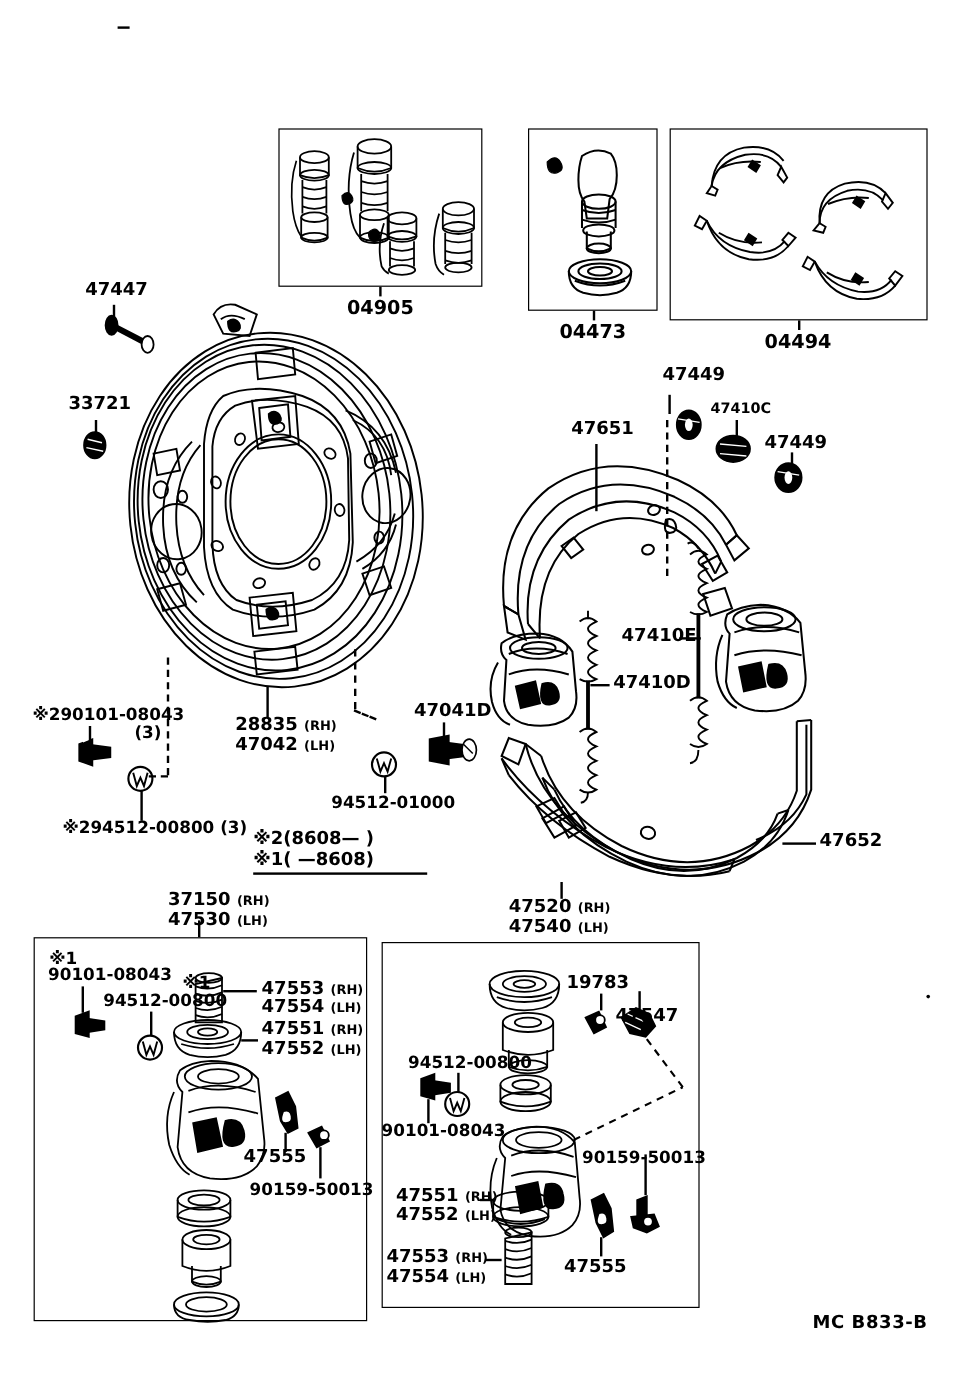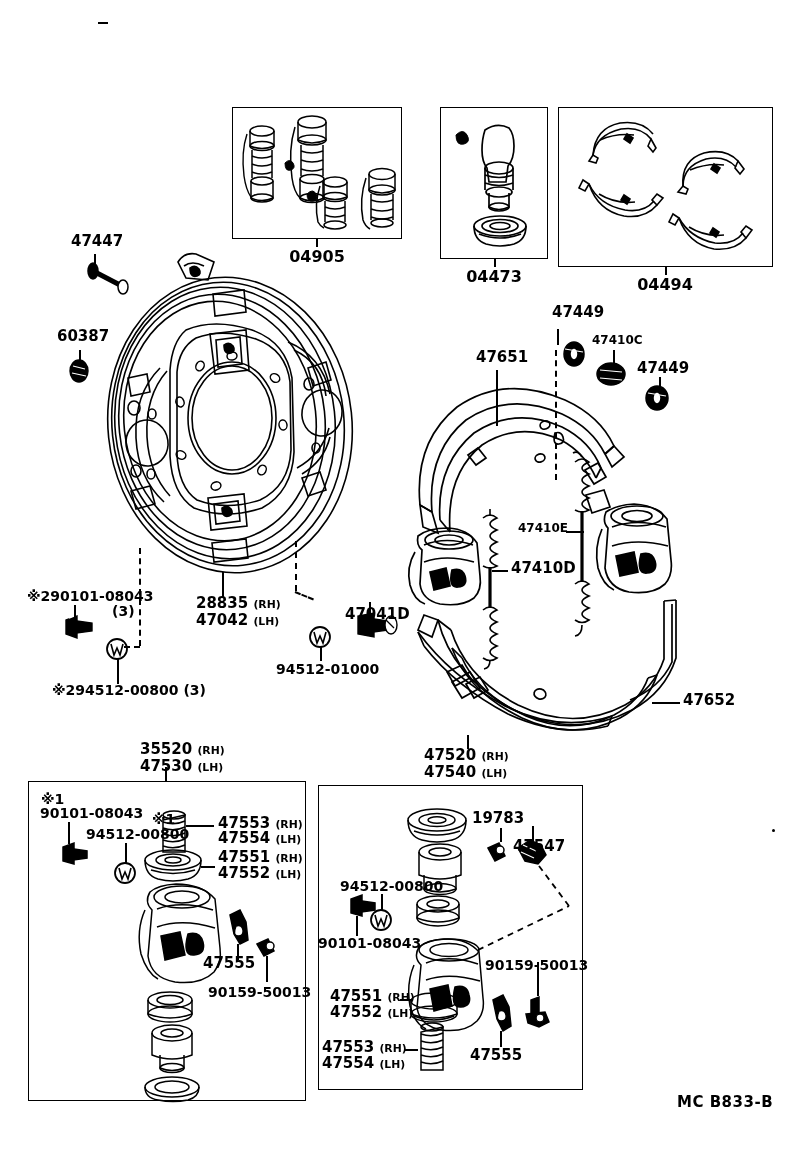--- a/index.html
+++ b/index.html
@@ -218,21 +218,21 @@
   <div class="leader lead-v" style="left:94px;top:254px;height:14px;"></div>
   <div class="lbl" style="left:71px;top:234px;font-size:15px;text-align:center;">47447</div>
 
   <svg width="800" height="1152">
     <g stroke="#000" stroke-width="1.4">
       <ellipse cx="79" cy="371" rx="9" ry="11" fill="#000"></ellipse>
       <path d="M73 366 L85 369 M72 373 L86 376" stroke="#fff" stroke-width="1.2"></path>
     </g>
   </svg>
   <div class="leader lead-v" style="left:79px;top:350px;height:12px;"></div>
-  <div class="lbl" style="left:57px;top:329px;font-size:15px;">60387</div>
+  <div class="lbl" style="left:57px;top:329px;font-size:15px;">33721</div>
 
   <div class="dash-v" style="left:139px;top:548px;height:98px;"></div>
   <div class="dash-h" style="left:124px;top:646px;width:16px;"></div>
   <div class="leader lead-v" style="left:222px;top:572px;height:26px;"></div>
   <div class="dash-v" style="left:295px;top:541px;height:50px;"></div>
   <div class="dash-h" style="left:295px;top:591px;width:20px;transform:rotate(22deg);transform-origin:left center;"></div>
 
   <svg width="800" height="1152">
     <g stroke="#000" stroke-width="1.4" fill="#000">
       <path d="M66 620 L66 634 L77 638 L77 616 Z"></path>
@@ -278,22 +278,30 @@
 
   <svg width="800" height="1152">
     <g stroke="#000" stroke-width="1.4">
       <path d="M358 616 L358 634 L374 637 L374 613 Z" fill="#000"></path>
       <path d="M374 619 L389 621 L389 630 L374 632 Z" fill="#000"></path>
       <ellipse cx="391" cy="625" rx="6" ry="9" fill="#fff"></ellipse>
       <path d="M386 620 L394 628" stroke-width="1.2"></path>
     </g>
   </svg>
   <div class="leader lead-v" style="left:369px;top:602px;height:14px;"></div>
-  <div class="lbl" style="left:345px;top:607px;font-size:15px;">47041D</div>
-
+  <div class="lbl" style="left:345px;top:585px;font-size:15px;">47041D</div>
+
+  <div class="note-box" style="left:211px;top:689px;width:145px;font-size:15px;">
+    <div class="nline">
+      <span>※2</span><span>(8608—          )</span>
+    </div>
+    <div class="nline ul" style="padding-bottom:2px;">
+      <span>※1</span><span>(          —8608)</span>
+    </div>
+  </div>
 
   <svg width="800" height="1152">
     <g fill="none" stroke="#000" stroke-width="1.7">
 
       <path d="M420 505 Q414 442 457 407 Q505 374 565 400 Q600 416 614 446"></path>
       <path d="M432 512 Q427 452 466 420 Q509 391 562 414 Q592 428 605 454"></path>
       <path d="M420 505 L432 512 M614 446 L605 454"></path>
       <path d="M420 505 L423 527 L438 533 L432 512 Z"></path>
       <path d="M614 446 L624 457 L612 467 L605 454 Z"></path>
 
@@ -384,41 +392,41 @@
   <div class="leader lead-v" style="left:613px;top:350px;height:14px;"></div>
   <div class="lbl" style="left:592px;top:334px;font-size:12px;">47410C</div>
 
   <div class="leader lead-v" style="left:557px;top:329px;height:16px;"></div>
   <div class="lbl" style="left:552px;top:305px;font-size:15px;">47449</div>
 
   <div class="leader lead-v" style="left:659px;top:377px;height:12px;"></div>
   <div class="lbl" style="left:637px;top:361px;font-size:15px;">47449</div>
 
   <div class="leader lead-h" style="left:566px;top:531px;width:18px;"></div>
-  <div class="lbl" style="left:518px;top:522px;font-size:12px;">47410E</div>
+  <div class="lbl" style="left:518px;top:522px;font-size:15px;">47410E</div>
 
   <div class="leader lead-h" style="left:492px;top:570px;width:16px;"></div>
   <div class="lbl" style="left:511px;top:561px;font-size:15px;">47410D</div>
 
   <div class="leader lead-h" style="left:652px;top:702px;width:28px;"></div>
   <div class="lbl" style="left:683px;top:693px;font-size:15px;">47652</div>
 
   <div class="leader lead-v" style="left:467px;top:735px;height:14px;"></div>
   <div class="lbl" style="left:424px;top:748px;font-size:15px;">
     <span>47520</span>
     <span class="sm">(RH)</span>
   </div>
   <div class="lbl" style="left:424px;top:765px;font-size:15px;">
     <span>47540</span>
     <span class="sm">(LH)</span>
   </div>
 
   <div class="leader lead-v" style="left:165px;top:767px;height:14px;"></div>
   <div class="lbl" style="left:140px;top:742px;font-size:15px;">
-    <span>35520</span>
+    <span>37150</span>
     <span class="sm">(RH)</span>
   </div>
   <div class="lbl" style="left:140px;top:759px;font-size:15px;">
     <span>47530</span>
     <span class="sm">(LH)</span>
   </div>
 
   <div class="panel" style="left:28px;top:781px;width:278px;height:320px;"></div>
 
   <svg width="800" height="1152">

